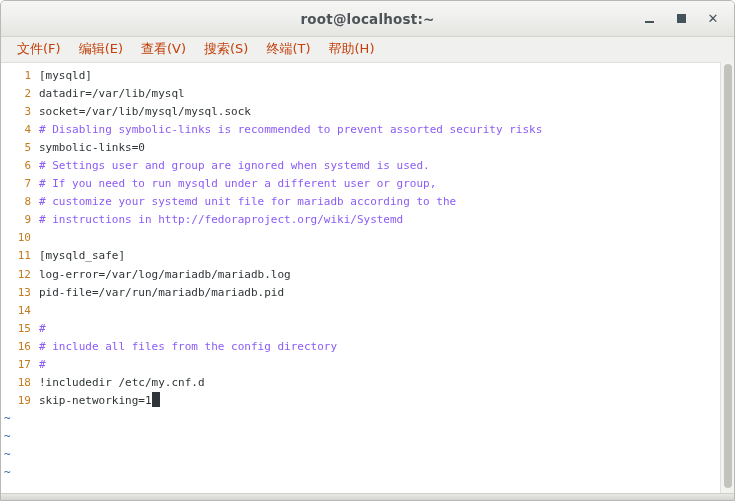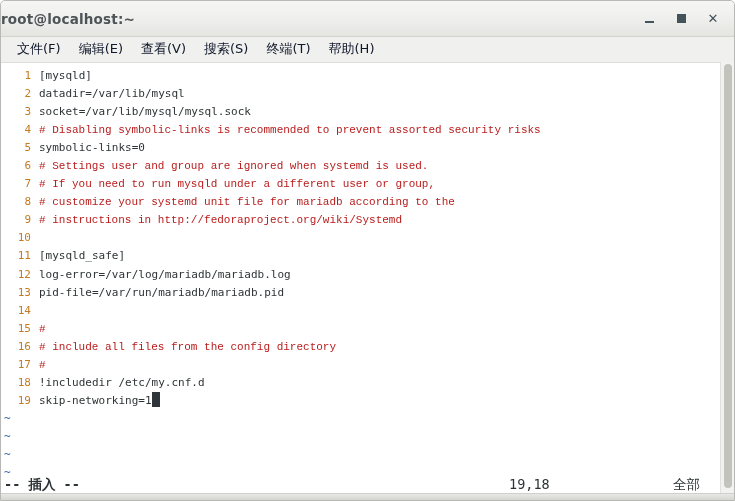--- a/index.html
+++ b/index.html
@@ -27,21 +27,21 @@
 
   
   .titlebar {
     position: relative;
     height: 35px;
     background: linear-gradient(to bottom, #f6f6f5 0%, #eeeeec 55%, #e4e4e1 100%);
     border-bottom: 1px solid #d2d2cf;
     border-radius: 4px 4px 0 0;
     display: flex;
     align-items: center;
-    justify-content: flex-start;
+    justify-content: center;
   }
   .title-text {
     font-family: "DejaVu Sans", sans-serif;
     font-size: 13.5px;
     font-weight: bold;
     color: #4d5356;
     letter-spacing: 0.2px;
     user-select: none;
   }
   .win-buttons {
@@ -94,21 +94,21 @@
     background: #f0f0ee;
     border-bottom: 1px solid #dededa;
     display: flex;
     align-items: center;
     padding-left: 7px;
     box-sizing: border-box;
   }
   .menu-item {
     font-family: "DejaVu Sans", sans-serif;
     font-size: 13px;
-    color: #0f172a;
+    color: #c2410c;
     padding: 2px 9px 3px 9px;
     cursor: default;
     white-space: nowrap;
     user-select: none;
   }
 
   
   .terminal {
     position: relative;
     width: 735px;
@@ -134,21 +134,21 @@
   }
   .lnum {
     display: inline-block;
     width: 30px;
     text-align: right;
     color: #c47b20;
     padding-right: 0;
   }
   .gap { display: inline-block; width: 8px; }
   .code { color: #2e3436; }
-  .comment { color: #b91c1c; font-family: Liberation Mono, monospace; }
+  .comment { color: #8b5cf6; }
   .tilde {
     color: #3465a4;
     padding-left: 3px;
   }
   .cursor {
     display: inline-block;
     width: 8px;
     height: 15px;
     background: #2e343a;
     vertical-align: -3px;
@@ -234,25 +234,20 @@
     <div class="menu-item">编辑(E)</div>
     <div class="menu-item">查看(V)</div>
     <div class="menu-item">搜索(S)</div>
     <div class="menu-item">终端(T)</div>
     <div class="menu-item">帮助(H)</div>
   </div>
 
   <div class="terminal">
     <div class="term-inner" id="buffer"><span class="line"><span class="lnum">1</span><span class="gap"></span><span class="code">[mysqld]</span></span><span class="line"><span class="lnum">2</span><span class="gap"></span><span class="code">datadir=/var/lib/mysql</span></span><span class="line"><span class="lnum">3</span><span class="gap"></span><span class="code">socket=/var/lib/mysql/mysql.sock</span></span><span class="line"><span class="lnum">4</span><span class="gap"></span><span class="comment"># Disabling symbolic-links is recommended to prevent assorted security risks</span></span><span class="line"><span class="lnum">5</span><span class="gap"></span><span class="code">symbolic-links=0</span></span><span class="line"><span class="lnum">6</span><span class="gap"></span><span class="comment"># Settings user and group are ignored when systemd is used.</span></span><span class="line"><span class="lnum">7</span><span class="gap"></span><span class="comment"># If you need to run mysqld under a different user or group,</span></span><span class="line"><span class="lnum">8</span><span class="gap"></span><span class="comment"># customize your systemd unit file for mariadb according to the</span></span><span class="line"><span class="lnum">9</span><span class="gap"></span><span class="comment"># instructions in http://fedoraproject.org/wiki/Systemd</span></span><span class="line"><span class="lnum">10</span><span class="gap"></span><span class="code"></span></span><span class="line"><span class="lnum">11</span><span class="gap"></span><span class="code">[mysqld_safe]</span></span><span class="line"><span class="lnum">12</span><span class="gap"></span><span class="code">log-error=/var/log/mariadb/mariadb.log</span></span><span class="line"><span class="lnum">13</span><span class="gap"></span><span class="code">pid-file=/var/run/mariadb/mariadb.pid</span></span><span class="line"><span class="lnum">14</span><span class="gap"></span><span class="code"></span></span><span class="line"><span class="lnum">15</span><span class="gap"></span><span class="comment">#</span></span><span class="line"><span class="lnum">16</span><span class="gap"></span><span class="comment"># include all files from the config directory</span></span><span class="line"><span class="lnum">17</span><span class="gap"></span><span class="comment">#</span></span><span class="line"><span class="lnum">18</span><span class="gap"></span><span class="code">!includedir /etc/my.cnf.d</span></span><span class="line"><span class="lnum">19</span><span class="gap"></span><span class="code">skip-networking=1</span><span class="cursor"></span></span><span class="line"><span class="tilde">~</span></span><span class="line"><span class="tilde">~</span></span><span class="line"><span class="tilde">~</span></span><span class="line"><span class="tilde">~</span></span></div>
 
-    <div class="statusline">
-      <span class="status-mode">-- 插入 --</span>
-      <span class="status-pos">19,18</span>
-      <span class="status-scroll">全部</span>
-    </div>
 
   </div>
 
   <div class="scrollbar">
     <div class="scroll-thumb"></div>
   </div>
 
   <div class="bottom-edge"></div>
 </div>
 

